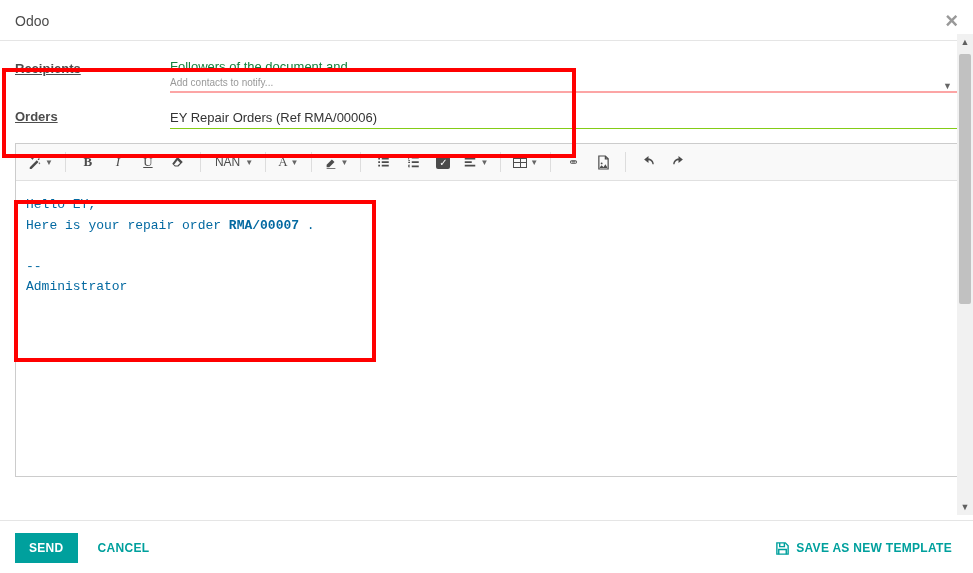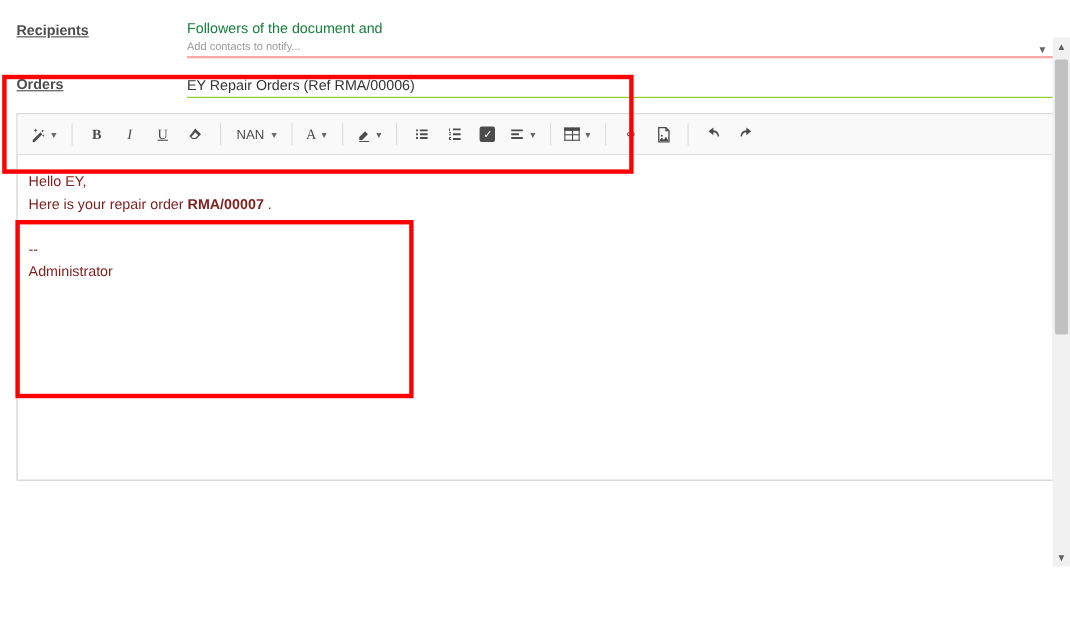--- a/index.html
+++ b/index.html
@@ -160,22 +160,23 @@
     color: #666;
   }
   .font-name {
     font-size: 12px;
     color: #4c4c4c;
     padding: 0 2px;
   }
   .editor-body {
     min-height: 295px;
     padding: 14px 10px;
-    color: #7f1d1d;
+    color: #0369a1;
     line-height: 1.5;
+    font-family: Liberation Mono, monospace;
   }
   .editor-body p { margin: 0 0 1px 0; }
   .modal-footer {
     border-top: 1px solid #e5e5e5;
     padding: 12px 15px 10px 15px;
     display: flex;
     justify-content: space-between;
     align-items: center;
     background:#fff;
   }
@@ -223,20 +224,24 @@
   .table-icon span{position:absolute;background:#4c4c4c;}
   .table-icon .h1{left:0;top:0;right:0;height:3px;}
   .table-icon .r{left:0;right:0;height:1px;}
   .table-icon .c{top:0;bottom:0;width:1px;}
 </style>
 </head>
 <body>
 
 <div class="modal">
 
+  <div class="modal-header">
+    <span class="modal-title">Odoo</span>
+    <span class="close-btn">×</span>
+  </div>
 
   <div class="modal-body">
 
     <div class="form-row">
       <div class="form-label">Recipients</div>
       <div class="form-field">
         <div class="followers-text">Followers of the document and</div>
         <input class="contacts-input" placeholder="Add contacts to notify..." style="">
         <span class="dropdown-caret">▼</span>
       </div>
@@ -367,14 +372,27 @@
 
   <div class="scrollbar-track">
     <div class="scrollbar-arrow" style="top:0;">▲</div>
     <div class="scrollbar-thumb"></div>
     <div class="scrollbar-arrow" style="bottom:0;">▼</div>
   </div>
 
   <div class="red-box-1"></div>
   <div class="red-box-2"></div>
 
+  <div class="modal-footer">
+    <div class="footer-left">
+      <button class="btn-send">SEND</button>
+      <button class="btn-cancel">CANCEL</button>
+    </div>
+    <button class="btn-save-template">
+      <svg width="15" height="15" viewBox="0 0 16 16">
+          <path fill="none" stroke="#00a09d" stroke-width="1.5" d="M2 2h9l3 3v9H2V2z"></path>
+          <path fill="none" stroke="#00a09d" stroke-width="1.5" d="M5 2v4h5V2M4 14v-5h8v5"></path>
+        </svg>
+      <span>SAVE AS NEW TEMPLATE</span>
+    </button>
+  </div>
 
 </div>
 
 </body></html>

